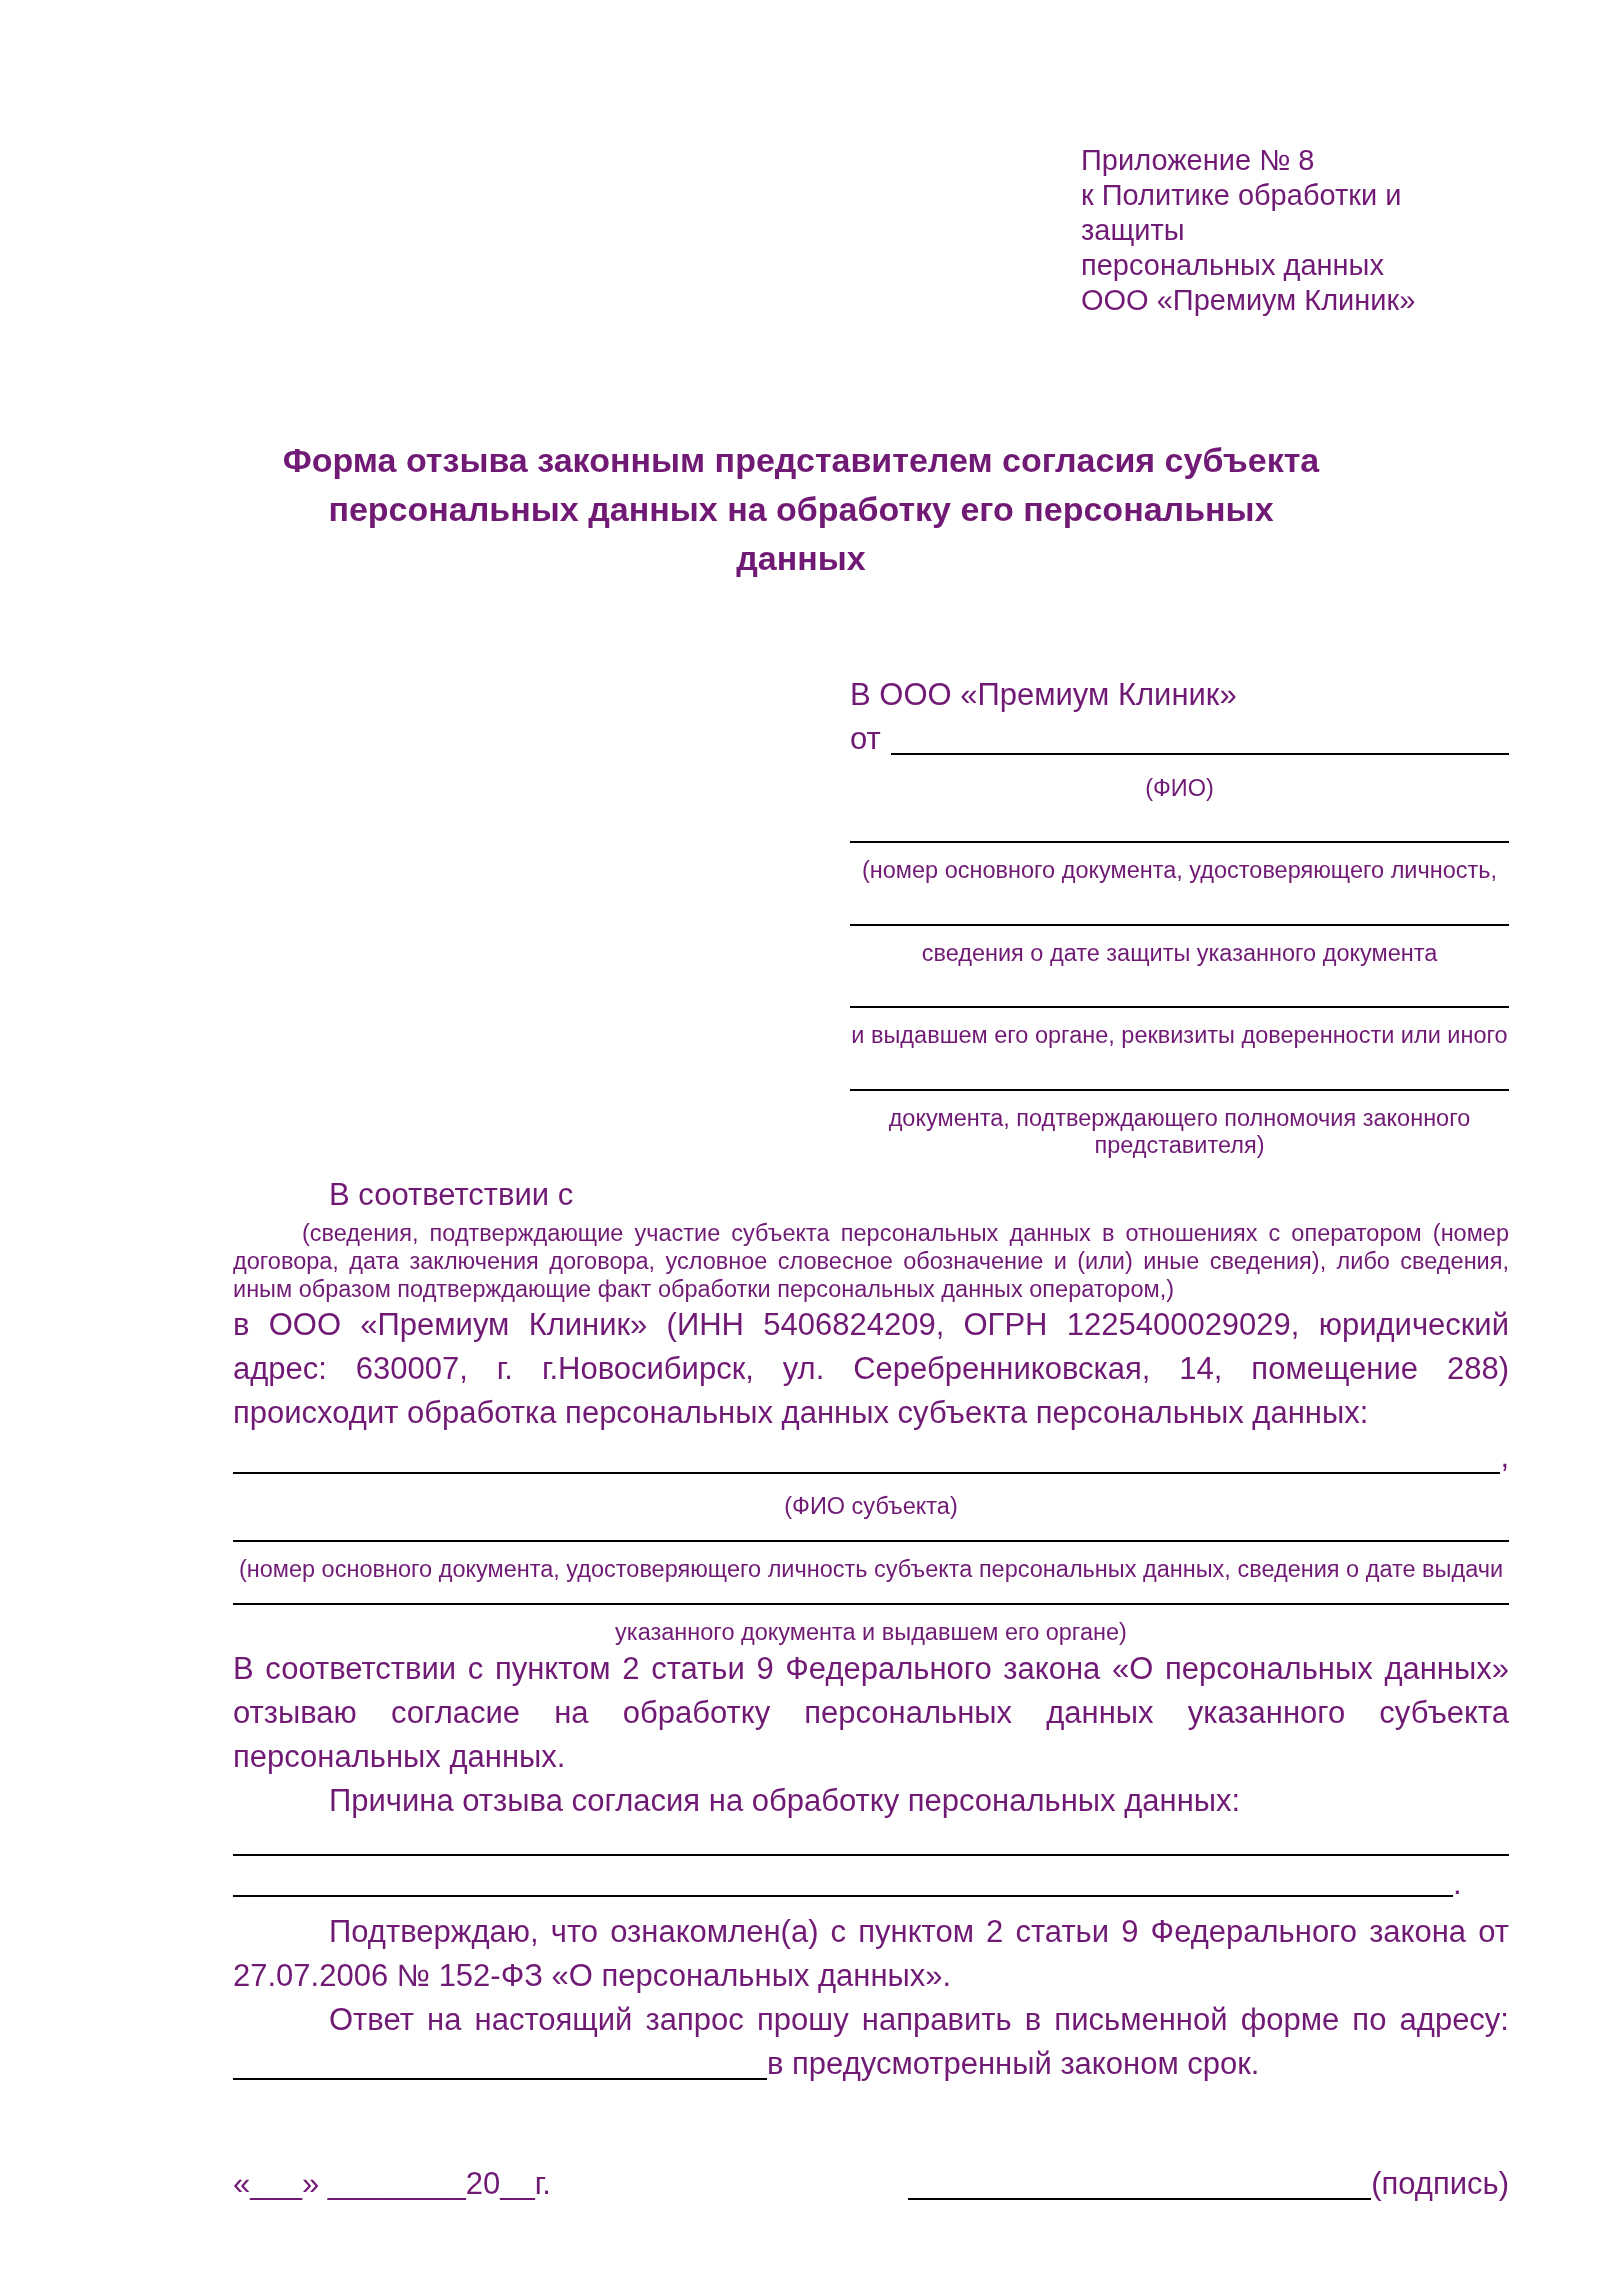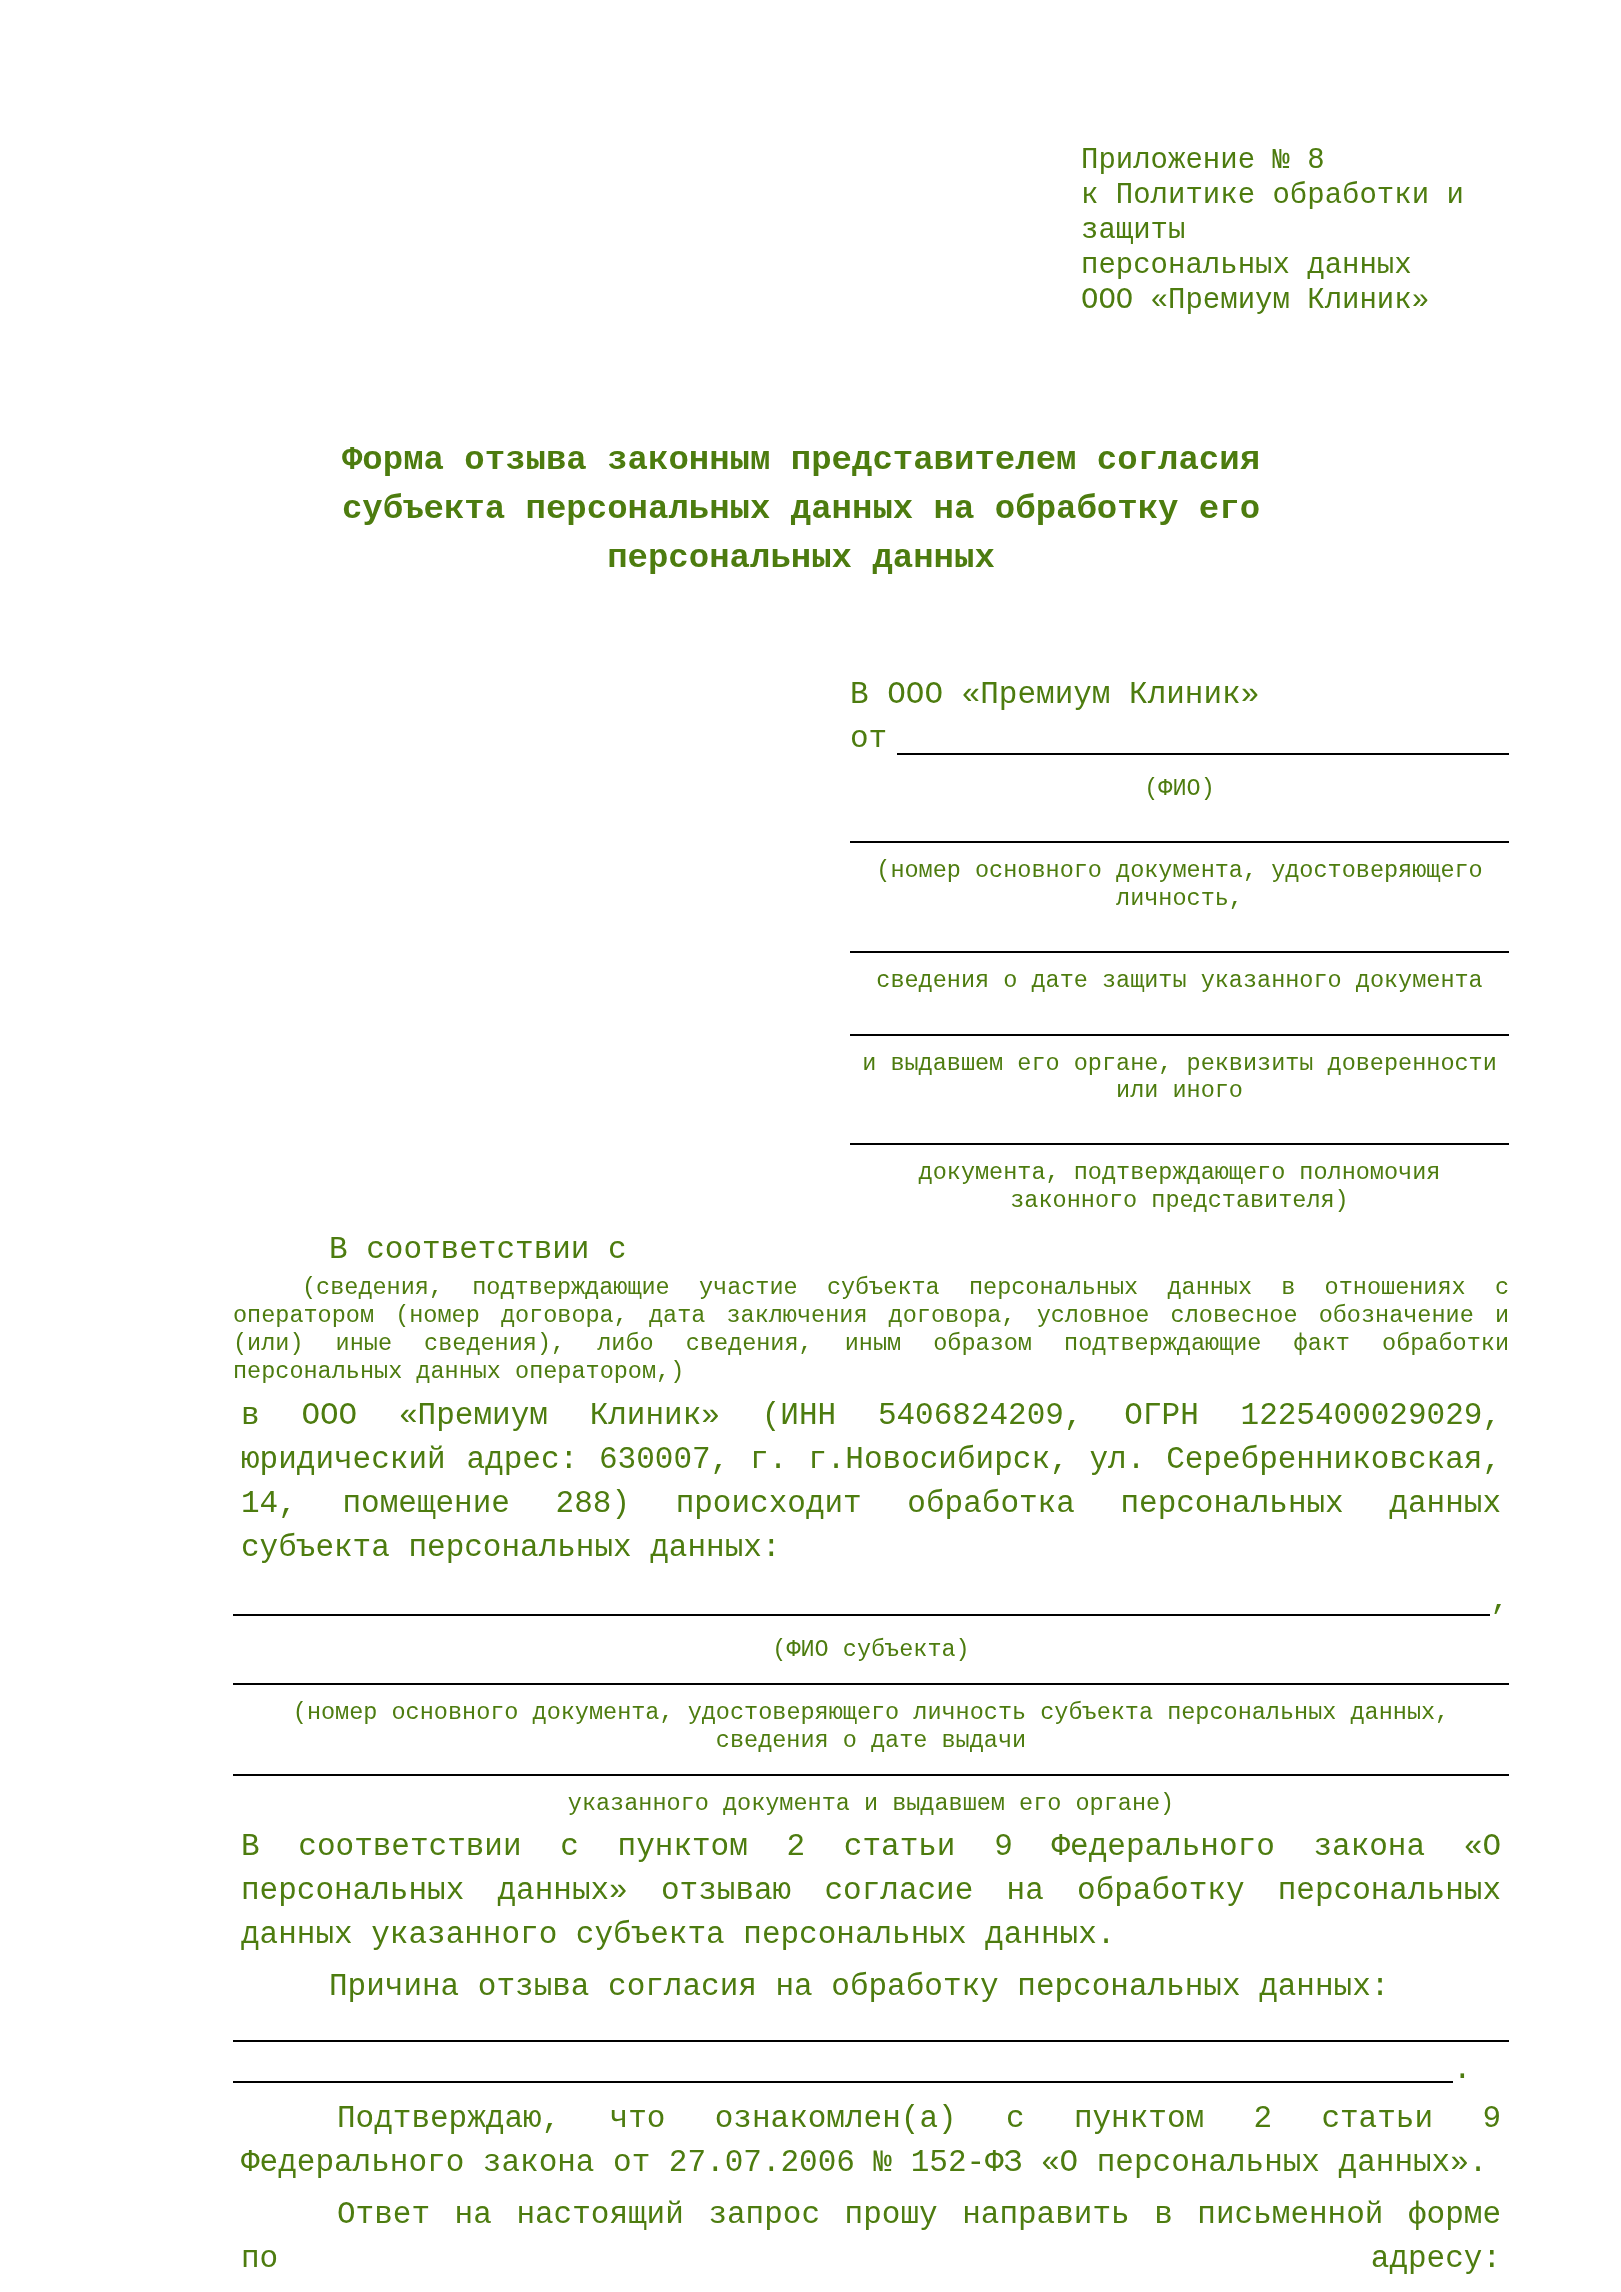--- a/index.html
+++ b/index.html
@@ -1,20 +1,20 @@
 <!DOCTYPE html>
 <html><head>
 <meta charset="utf-8">
 <style>
   html,body{margin:0;padding:0;background:#888;}
   .page{
     position:relative;
     width:1621px;height:2293px;
-    background:#ffffff;color:#4d7c0f;
-    font-family:Liberation Mono, monospace;
+    background:#ffffff;color:#701a75;
+    font-family:Liberation Sans, sans-serif;
     box-sizing:border-box;
     padding:143px 112px 0 233px;
     overflow:hidden;
   }
   .content{width:1276px;}
   
   .hdr{margin-left:848px;font-size:29px;line-height:35px;}
   
   .title{
     width:1078px;margin:118px 0 0 29px;
@@ -28,21 +28,21 @@
   .rule{border-bottom:2.9px solid #000;}
   .row .rule{flex:1;margin-bottom:5.9px;align-self:flex-end;}
   .cap{font-size:23.5px;line-height:27.4px;text-align:center;margin-top:14px;}
   .fgroup .rule{margin-top:39px;}
   .fgroup:first-of-type .rule{margin-top:17.6px;}
   
   .stmt-heading{font-size:32px;line-height:44px;text-align:center;margin-top:37px;}
   .intro-row{font-size:31px;line-height:44px;display:flex;}
   .intro-row .lbl{padding-left:96px;white-space:nowrap;margin-top:14px;}
   .note{font-size:23.5px;line-height:28px;text-align:justify;text-indent:69px;margin-top:2px;}
-  .body-par{font-size:31px;line-height:44px;text-align:justify;margin:8px;}
+  .body-par{font-size:31px;line-height:44px;text-align:justify;margin:0;}
   .sf .rule{margin-top:19.6px;}
   .sf-first{display:flex;font-size:31px;line-height:44px;}
   .sf-first .rule{flex:1;margin-bottom:5.9px;align-self:flex-end;margin-top:19.6px;}
   .sf-first .suffix{white-space:nowrap;}
   .reason-row{font-size:31px;line-height:44px;display:flex;}
   .reason-row .lbl{padding-left:96px;white-space:nowrap;}
   .blank1{margin-top:31px;}
   .blank2{display:flex;font-size:31px;line-height:39px;margin-top:7.8px;}
   .blank2 .rule{width:1220px;margin-bottom:5.9px;align-self:flex-end;}
   .indent-par{text-indent:96px;}

